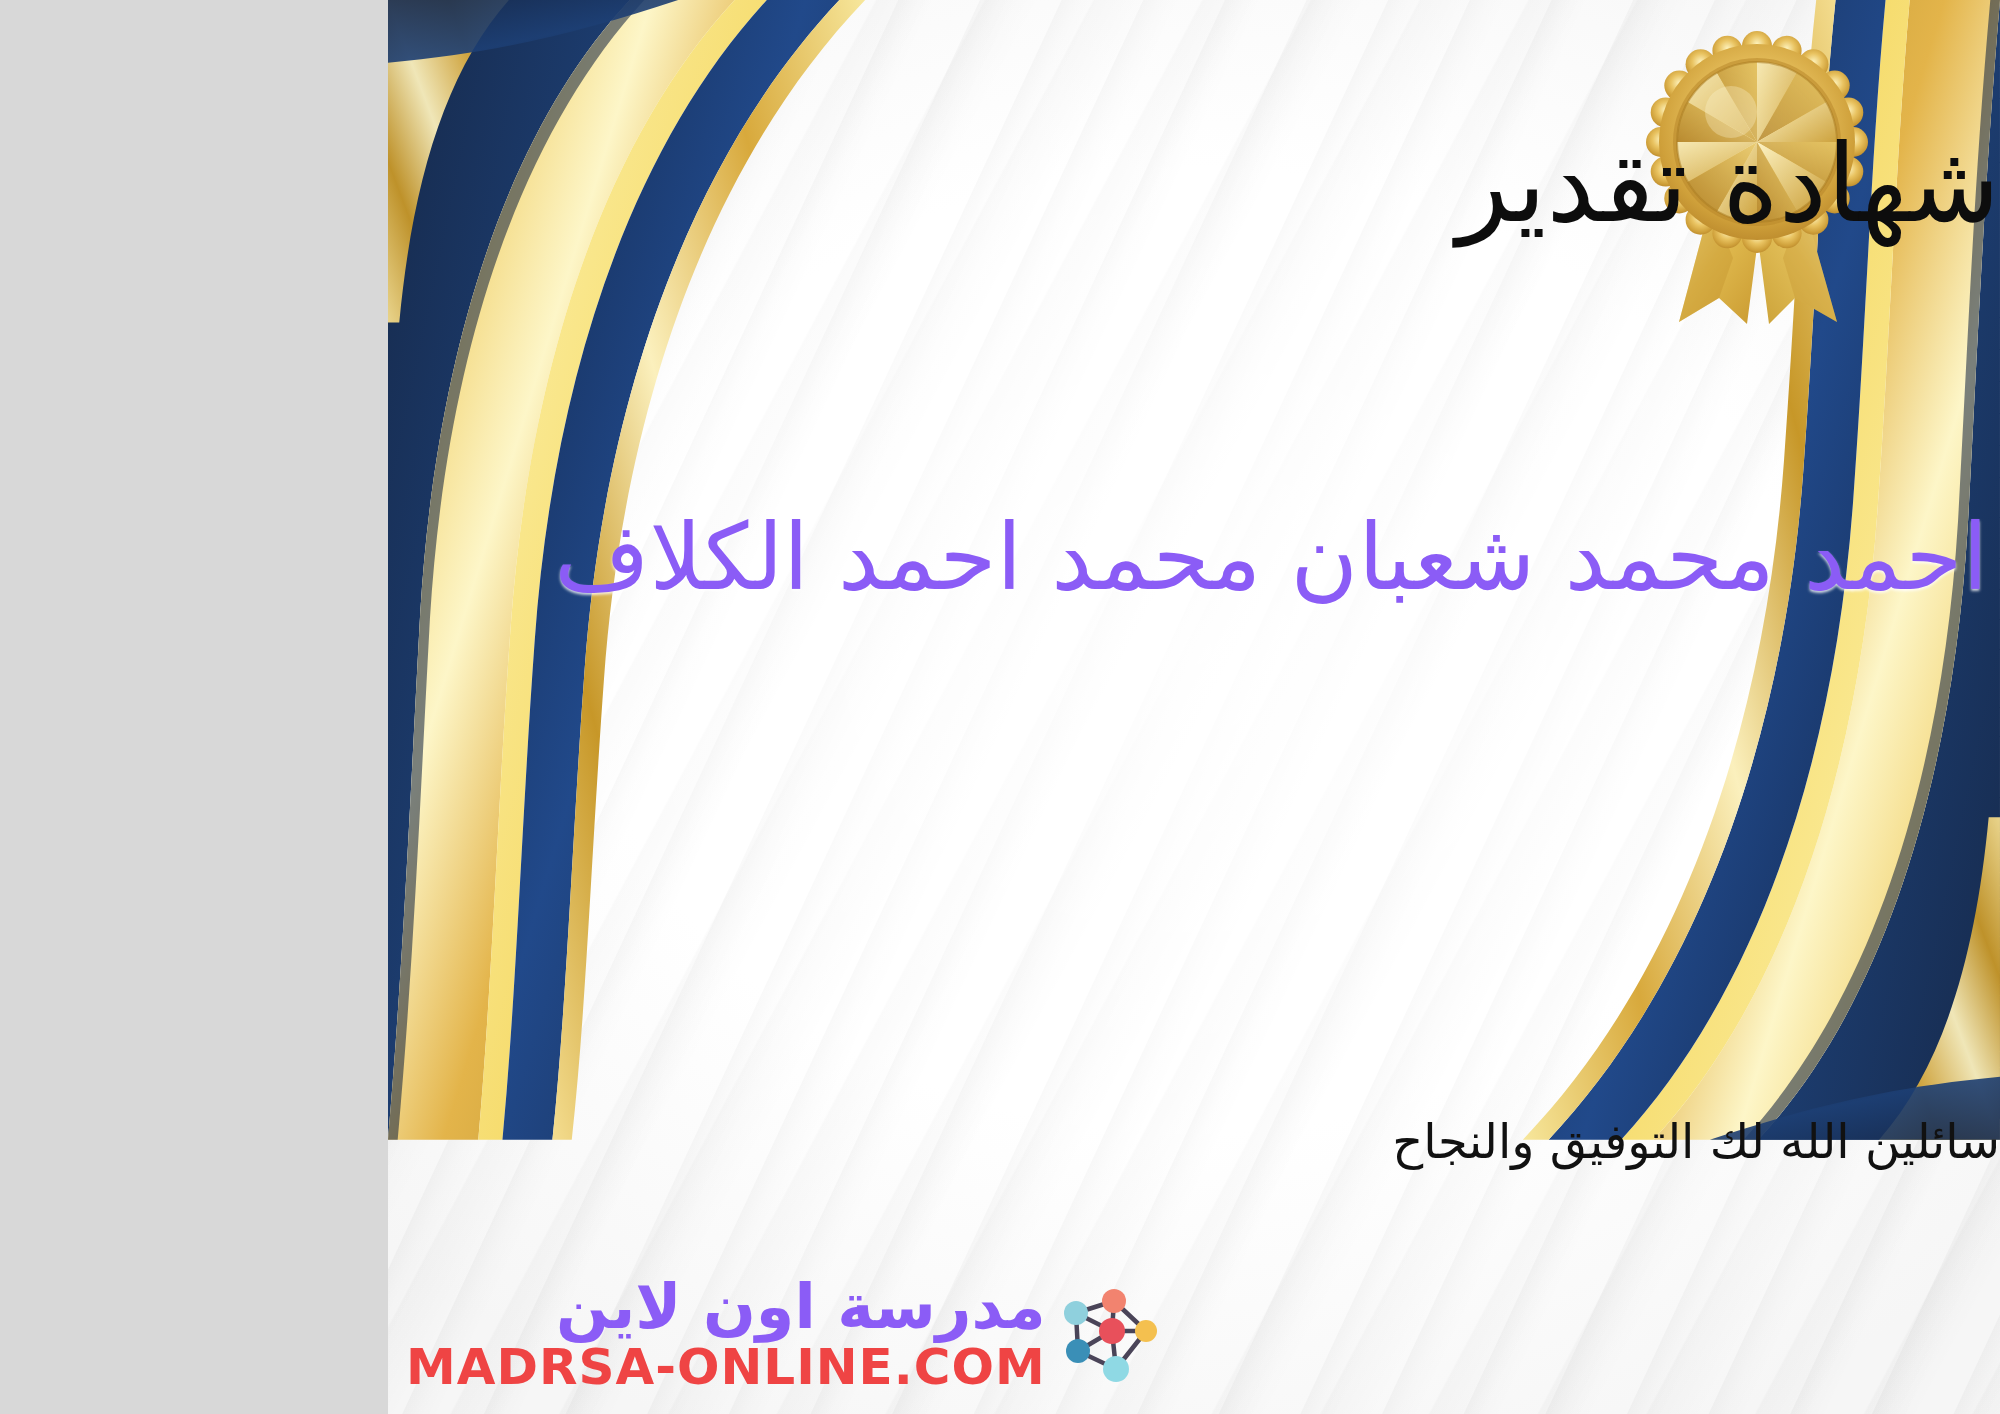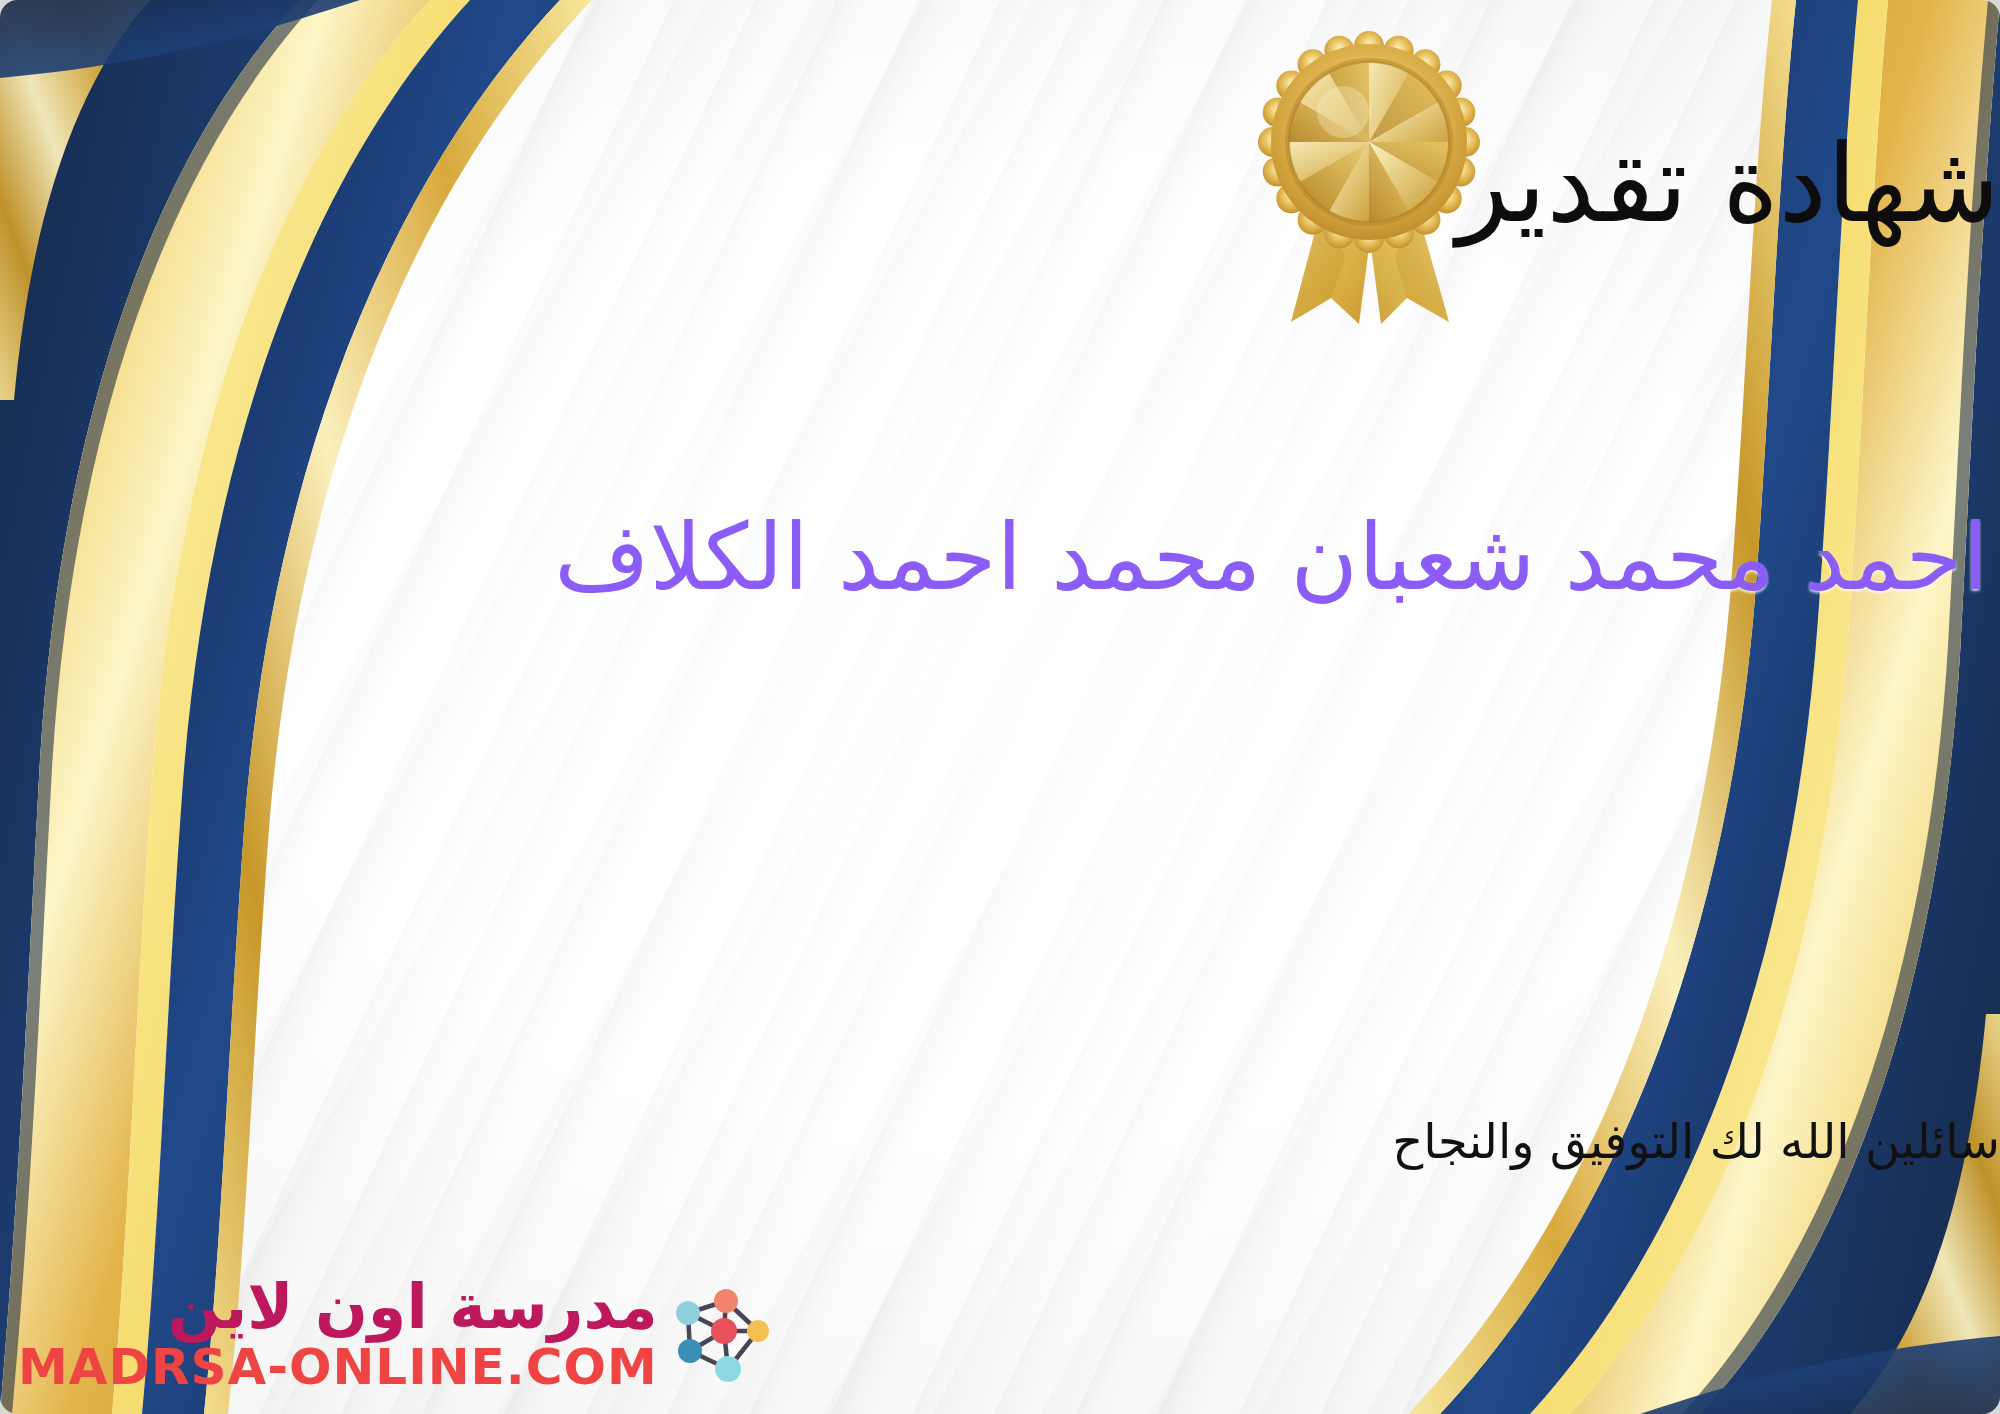--- a/index.html
+++ b/index.html
@@ -1,25 +1,24 @@
 <!DOCTYPE html>
 <html lang="ar" dir="rtl"><head>
 <meta charset="utf-8">
 <title>شهادة تقدير</title>
 <style>
   html,body{margin:0;padding:0;background:#d8d8d8;}
   *{box-sizing:border-box;}
 
   .page{
     position:relative;
-    width:2000px;height:1414px;
+    width:1612px;height:1414px;
     overflow:hidden;
     background:#ffffff;
     font-family:"DejaVu Sans","Liberation Sans",sans-serif;
-    border-radius:18px;
   }
 
   
   .texture{
     position:absolute;inset:0;
     background:
       repeating-linear-gradient(115deg,
         rgba(0,0,0,0.000) 0px,
         rgba(0,0,0,0.000) 18px,
         rgba(0,0,0,0.030) 19px,
@@ -119,21 +118,21 @@
   }
   .brand-text{
     display:flex;
     flex-direction:column;
     align-items:flex-start;
     line-height:1;
   }
   .brand-ar{
     font-size:62px;
     font-weight:bold;
-    color:#be185d;
+    color:#8b5cf6;
     direction:rtl;
     letter-spacing:0px;
     margin-bottom:4px;
   }
   .brand-url{
     font-size:50px;
     font-weight:bold;
     color:#ef4444;
     letter-spacing:1px;
     direction:ltr;

